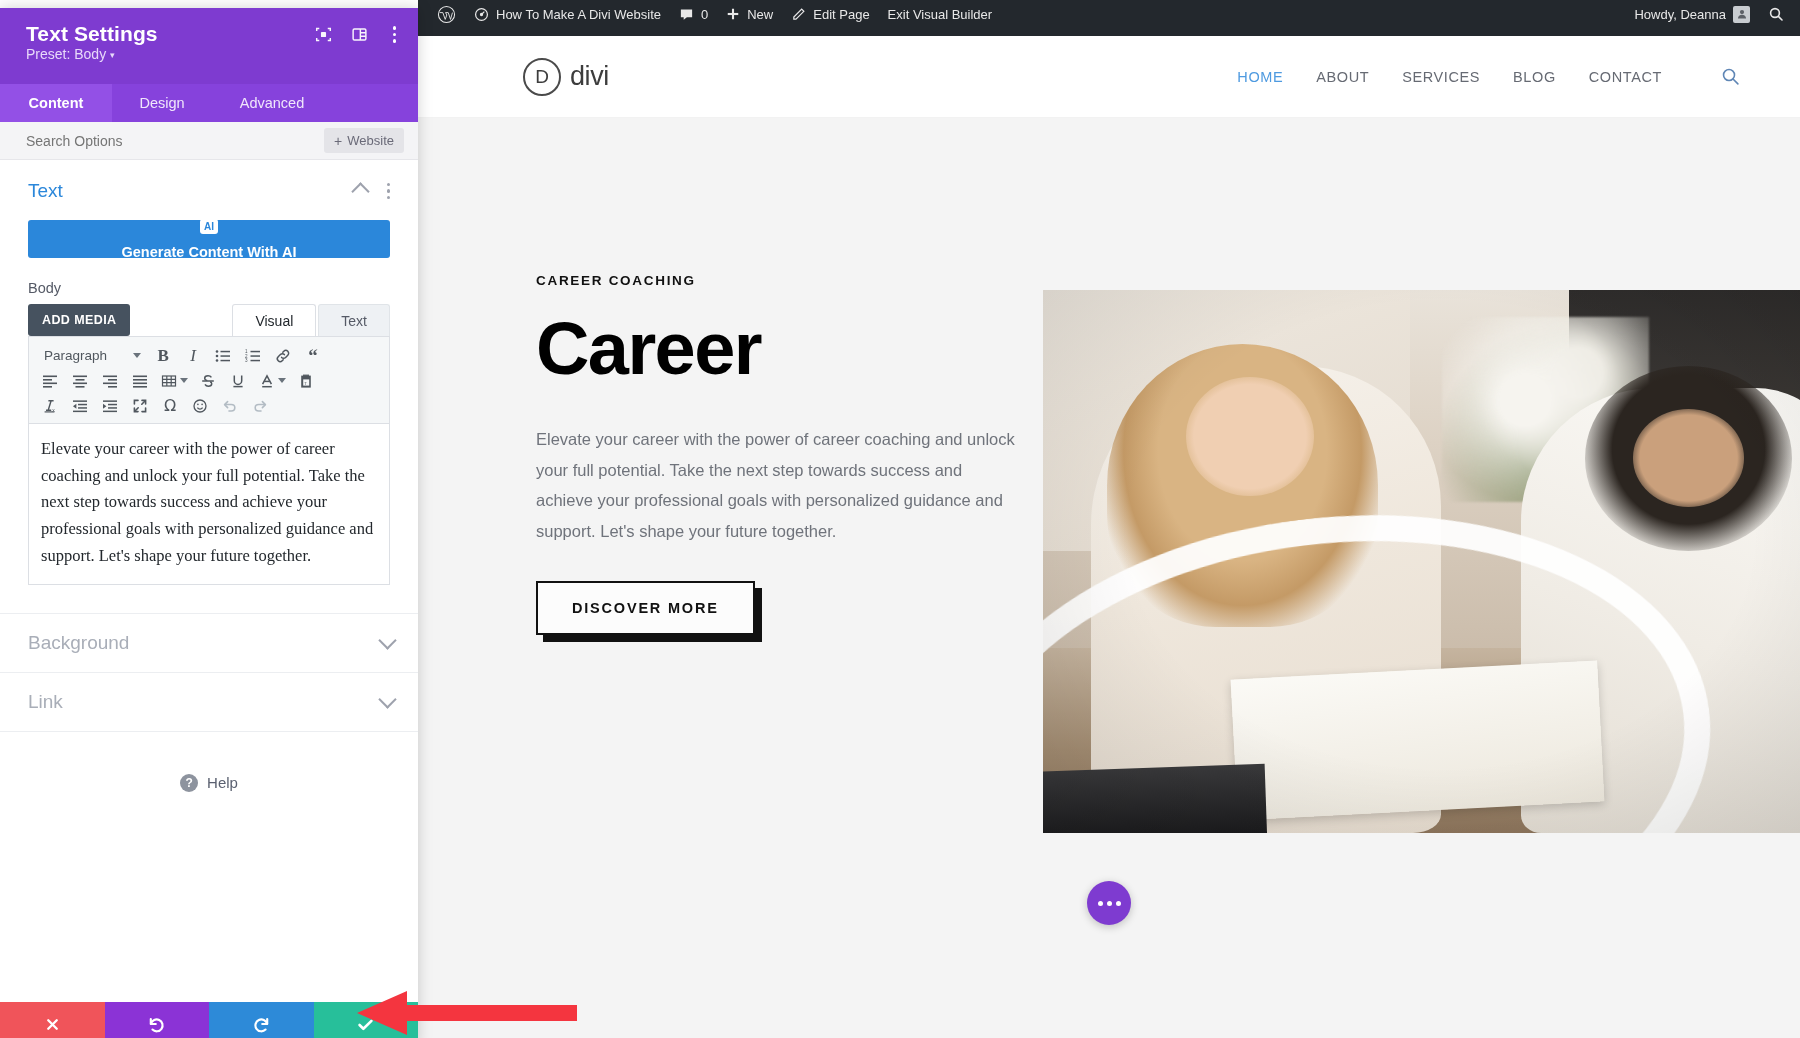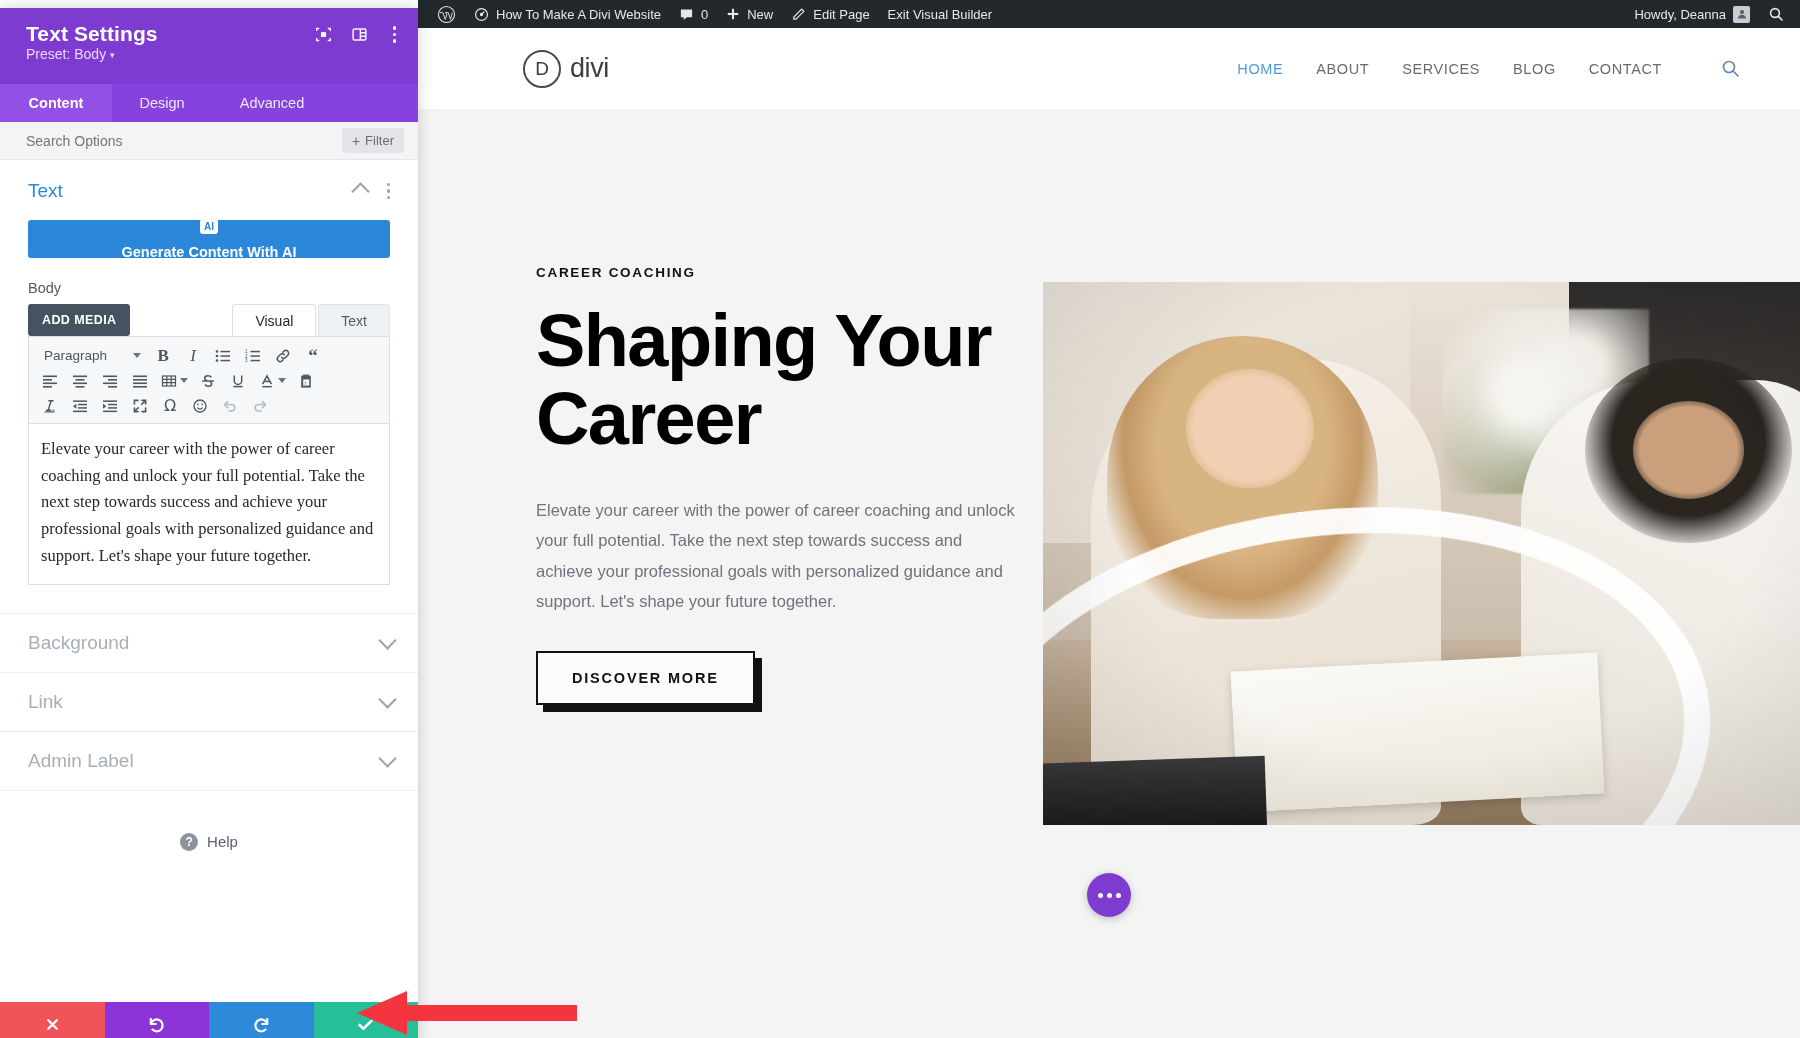--- a/index.html
+++ b/index.html
@@ -148,21 +148,21 @@
   }
   .ab-cancel { background: #f0545a; }
   .ab-undo   { background: #8b33d6; }
   .ab-redo   { background: #2d8ad8; }
   .ab-save   { background: #27bf9a; }
 
   
   #right { position: absolute; left: 418px; top: 0; width: 1382px; height: 1038px; background:#fff; }
 
   .wp-bar {
-    height: 28px; background: #23282d; color: #e8e8e8;
+    height: 36px; background: #23282d; color: #e8e8e8;
     display: flex; font-size: 13px;
     padding-left: 10px;
   }
   .wp-item { display: flex; align-items: center; gap: 7px; padding: 0 9px; height: 28px; cursor: pointer; white-space: nowrap; }
   .wp-spacer { flex: 1; }
   .wp-avatar { width: 17px; height: 17px; background: #c8ccd0; border-radius: 2px; display:flex; align-items:center; justify-content:center;}
   .wp-bar svg { display: block; }
 
   .site-header {
     height: 82px; background: #fff; display: flex; align-items: center;
@@ -301,21 +301,21 @@
     <div class="panel-tabs">
       <div class="panel-tab active">Content</div>
       <div class="panel-tab">Design</div>
       <div class="panel-tab">Advanced</div>
     </div>
 
     <div class="search-row">
       <input placeholder="Search Options" style="">
       <div class="filter-btn">
         <span class="plus">+</span>
-        <span>Filter</span>
+        <span>Website</span>
       </div>
     </div>
 
     <div class="panel-body">
 
       <div class="sec-head">
         <div class="sec-title">Text</div>
         <div class="sec-head-right">
           <span class="chev up"></span>
           <span class="dots-v" style="gap:3px">
@@ -510,24 +510,20 @@
         <div class="editor-area">Elevate your career with the power of career coaching and unlock your full potential. Take the next step towards success and achieve your professional goals with personalized guidance and support. Let's shape your future together.</div>
       </div>
 
       <div class="accordion">
         <div class="acc-row">
           <span class="acc-label">Background</span>
           <span class="chev down"></span>
         </div>
         <div class="acc-row">
           <span class="acc-label">Link</span>
-          <span class="chev down"></span>
-        </div>
-        <div class="acc-row">
-          <span class="acc-label">Admin Label</span>
           <span class="chev down"></span>
         </div>
       </div>
 
       <div class="help-row">
         <span class="help-circle">?</span>
         <span>Help</span>
       </div>
     </div>
 
@@ -631,21 +627,20 @@
               <path d="M11.4 11.4 16 16"></path>
           </svg>
         </span>
       </div>
     </div>
 
     <div class="hero">
       <div class="hero-left">
         <div class="eyebrow">CAREER COACHING</div>
         <div class="hero-h1">
-          <div>Shaping Your</div>
           <div>Career</div>
         </div>
         <div class="hero-p">Elevate your career with the power of career coaching and unlock your full potential. Take the next step towards success and achieve your professional goals with personalized guidance and support. Let's shape your future together.</div>
         <div class="hero-btn-wrap">
           <div class="hero-btn-shadow"></div>
           <div class="hero-btn">DISCOVER MORE</div>
         </div>
       </div>
 
       <div class="hero-photo">

